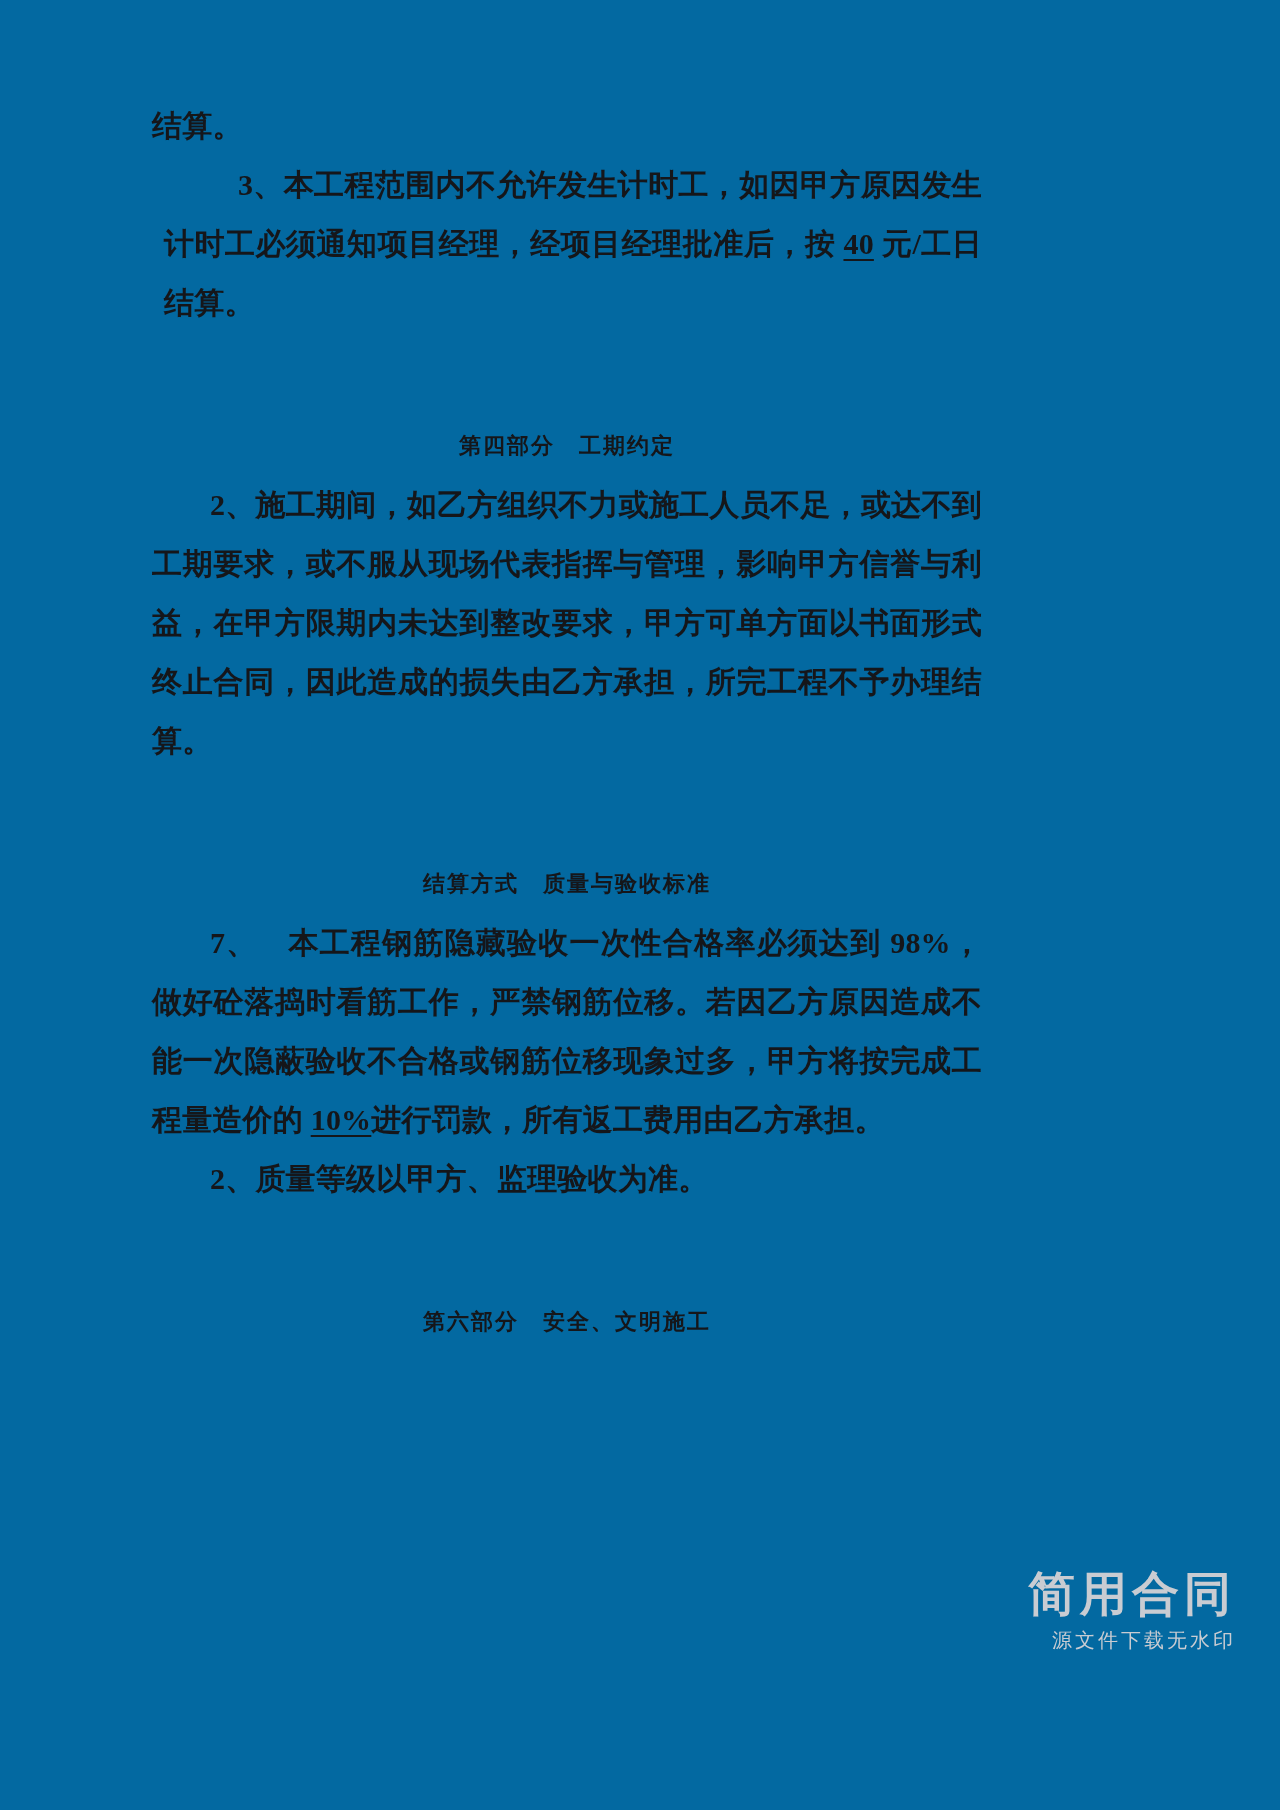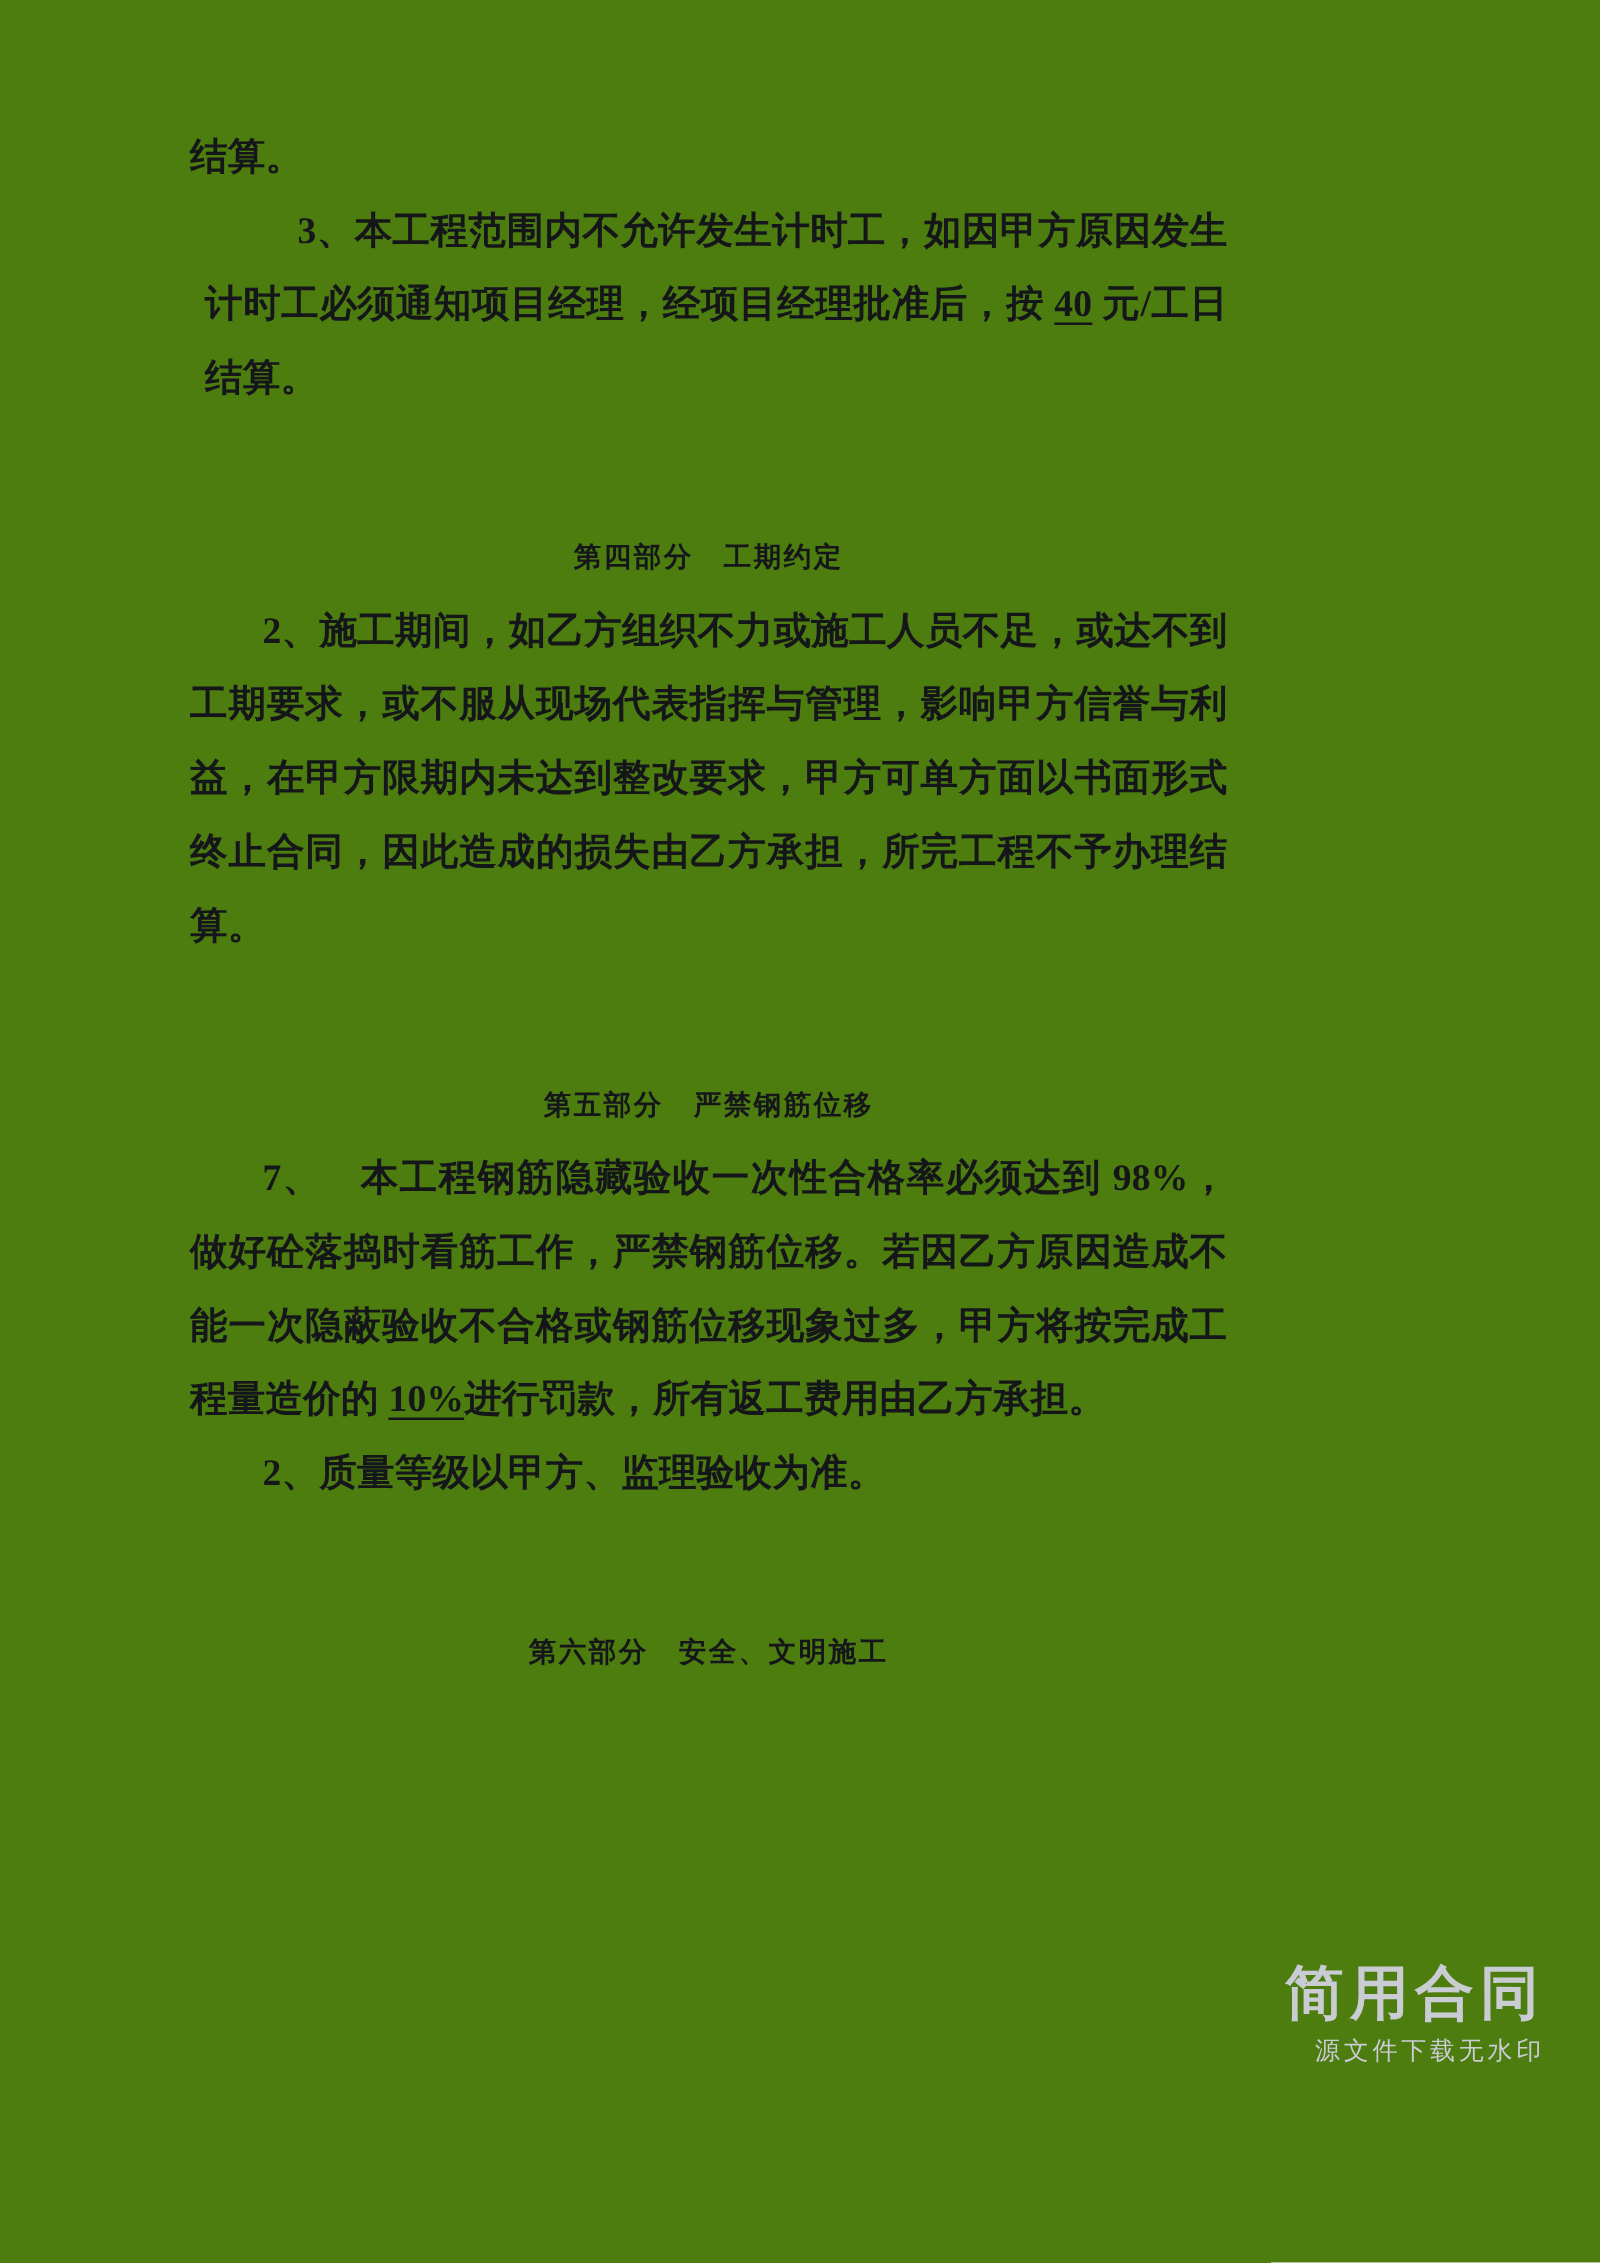--- a/index.html
+++ b/index.html
@@ -7,21 +7,21 @@
     padding: 0;
     background: #ffffff;
   }
   body {
     font-family: "Liberation Serif", "DejaVu Serif", serif;
   }
   .page {
     position: relative;
     width: 1280px;
     height: 1810px;
-    background: #4d7c0f;
+    background: #0369a1;
     overflow: hidden;
   }
   .doc-body {
     position: absolute;
     left: 152px;
     top: 96px;
     width: 830px;
   }
   .para {
     font-size: 30px;
@@ -93,21 +93,21 @@
 
     <div class="gap-lg"></div>
 
     <p class="heading">第四部分　工期约定</p>
 
 
     <p class="para indent-1">2、施工期间，如乙方组织不力或施工人员不足，或达不到工期要求，或不服从现场代表指挥与管理，影响甲方信誉与利益，在甲方限期内未达到整改要求，甲方可单方面以书面形式终止合同，因此造成的损失由乙方承担，所完工程不予办理结算。</p>
 
     <div class="gap-lg"></div>
 
-    <p class="heading">第五部分　严禁钢筋位移</p>
+    <p class="heading">结算方式　质量与验收标准</p>
 
     <p class="para indent-1"><span>7、　本工程钢筋隐藏验收一次性合格率必须达到 98%，做好砼落捣时看筋工作，严禁钢筋位移。若因乙方原因造成不能一次隐蔽验收不合格或钢筋位移现象过多，甲方将按完成工程量造价的 </span><span class="u num">10%</span><span>进行罚款，所有返工费用由乙方承担。</span></p>
 
     <p class="para indent-1">2、质量等级以甲方、监理验收为准。</p>
 
     <div class="gap-lg"></div>
 
     <p class="heading">第六部分　安全、文明施工</p>
 
     <div class="gap-sm"></div>

